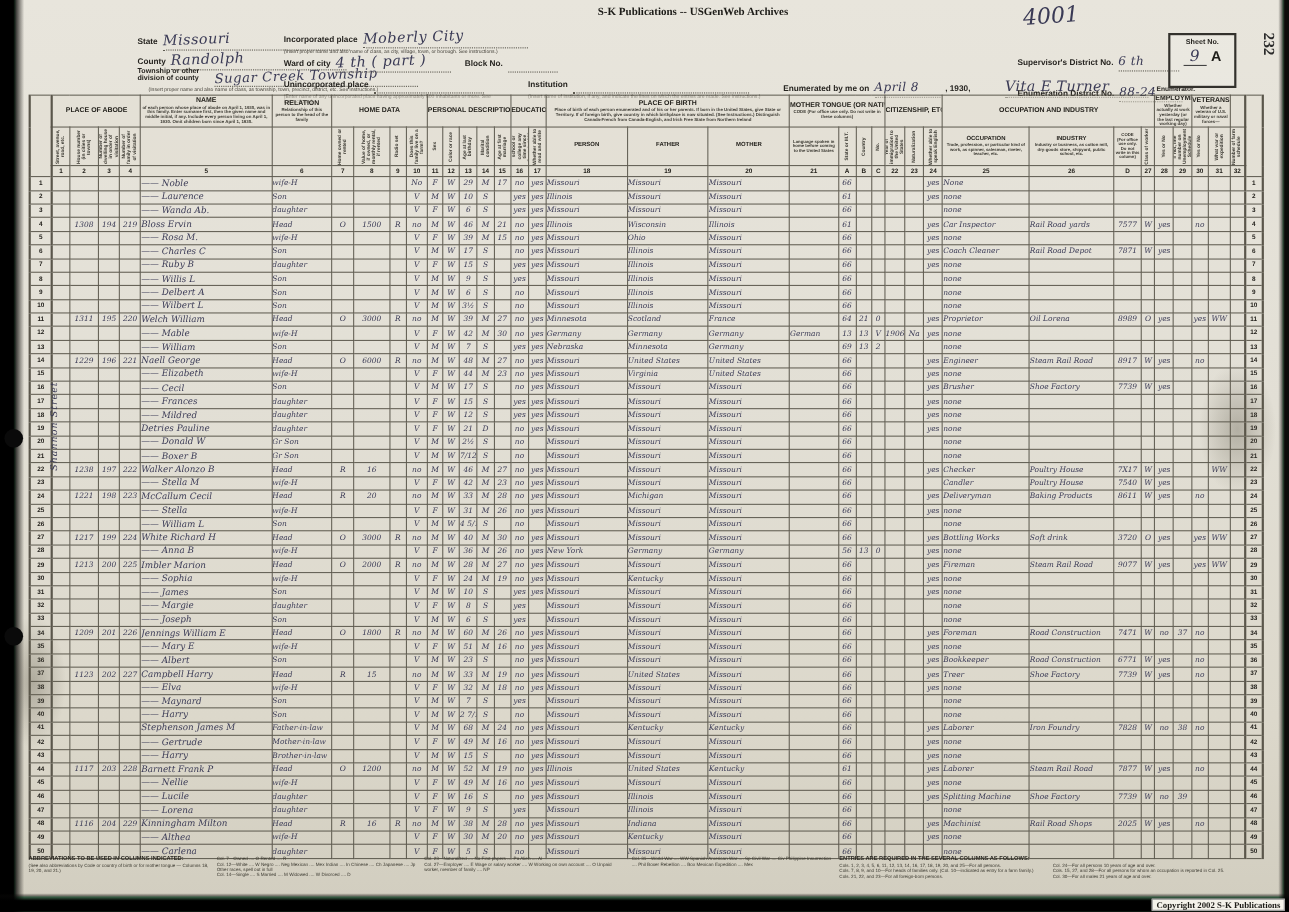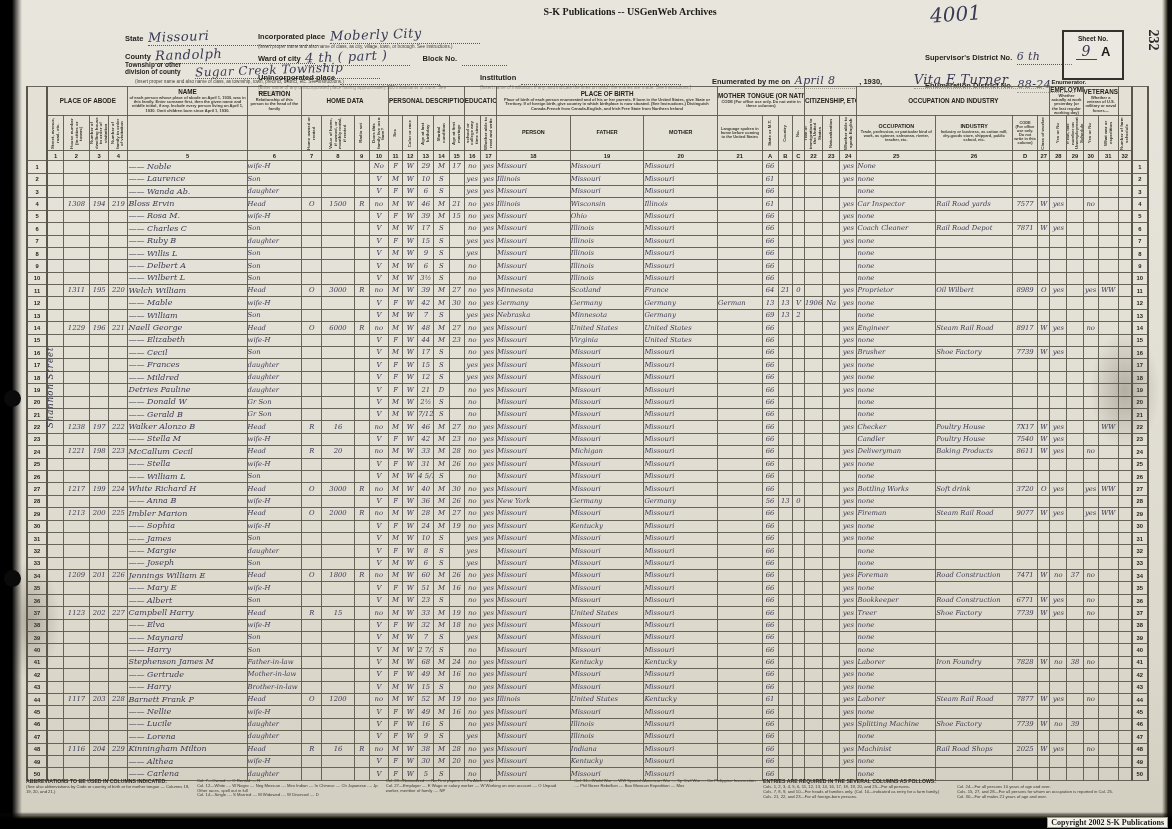--- a/index.html
+++ b/index.html
@@ -1,16 +1,16 @@
 <!DOCTYPE html>
 <html><head>
 <meta charset="utf-8">
 <style>
   html,body{margin:0;padding:0;background:#6e6a62;}
-  .page{position:relative;width:1172px;height:829px;background:#fef9c3;overflow:hidden;
+  .page{position:relative;width:1172px;height:829px;background:#86efac;overflow:hidden;
         font-family:"Liberation Sans",sans-serif;color:#1d1c18;}
   .sheet{position:absolute;left:14px;top:0;right:6px;bottom:14px;
          background:linear-gradient(180deg,#e8e5dc 0%,#e2dfd5 45%,#dcd8cb 80%,#d2cec0 100%);}
   
   .edge-left{position:absolute;left:0;top:0;width:22px;height:829px;
              background:linear-gradient(90deg,#000 55%,rgba(20,18,15,.35) 85%,transparent);z-index:6;}
   .edge-right{position:absolute;right:0;top:0;width:10px;height:829px;
               background:linear-gradient(270deg,#0c0b09 40%,rgba(20,18,15,.3) 80%,transparent);z-index:6;}
   .edge-bottom{position:absolute;left:0;bottom:0;width:1172px;height:17px;
                background:linear-gradient(0deg,#000 60%,rgba(10,9,8,.5) 85%,transparent);z-index:6;}
@@ -849,21 +849,21 @@
           <td class="l hw">Scotland</td>
           <td class="l hw">France</td>
           <td class="l hw"></td>
           <td class="c hw">64</td>
           <td class="c hw">21</td>
           <td class="c hw">0</td>
           <td class="c hw"></td>
           <td class="c hw"></td>
           <td class="c hw">yes</td>
           <td class="l hw">Proprietor</td>
-          <td class="l hw">Oil Wilbert</td>
+          <td class="l hw">Oil Lorena</td>
           <td class="c hw">8989</td>
           <td class="c hw">O</td>
           <td class="c hw">yes</td>
           <td class="c hw"></td>
           <td class="c hw">yes</td>
           <td class="c hw">WW</td>
           <td class="c hw"></td>
           <td class="rn">11</td>
         </tr>
         <tr>
@@ -1225,21 +1225,21 @@
           <td class="c hw"></td>
           <td class="c hw"></td>
           <td class="rn">20</td>
         </tr>
         <tr>
           <td class="rn">21</td>
           <td class="c hw"></td>
           <td class="c hw"></td>
           <td class="c hw"></td>
           <td class="c hw"></td>
-          <td class="l hw nm">—— Gerald B</td>
+          <td class="l hw nm">—— Boxer B</td>
           <td class="l hw">Gr Son</td>
           <td class="c hw"></td>
           <td class="c hw"></td>
           <td class="c hw"></td>
           <td class="c hw">V</td>
           <td class="c hw">M</td>
           <td class="c hw">W</td>
           <td class="c hw">7/12</td>
           <td class="c hw">S</td>
           <td class="c hw"></td>

